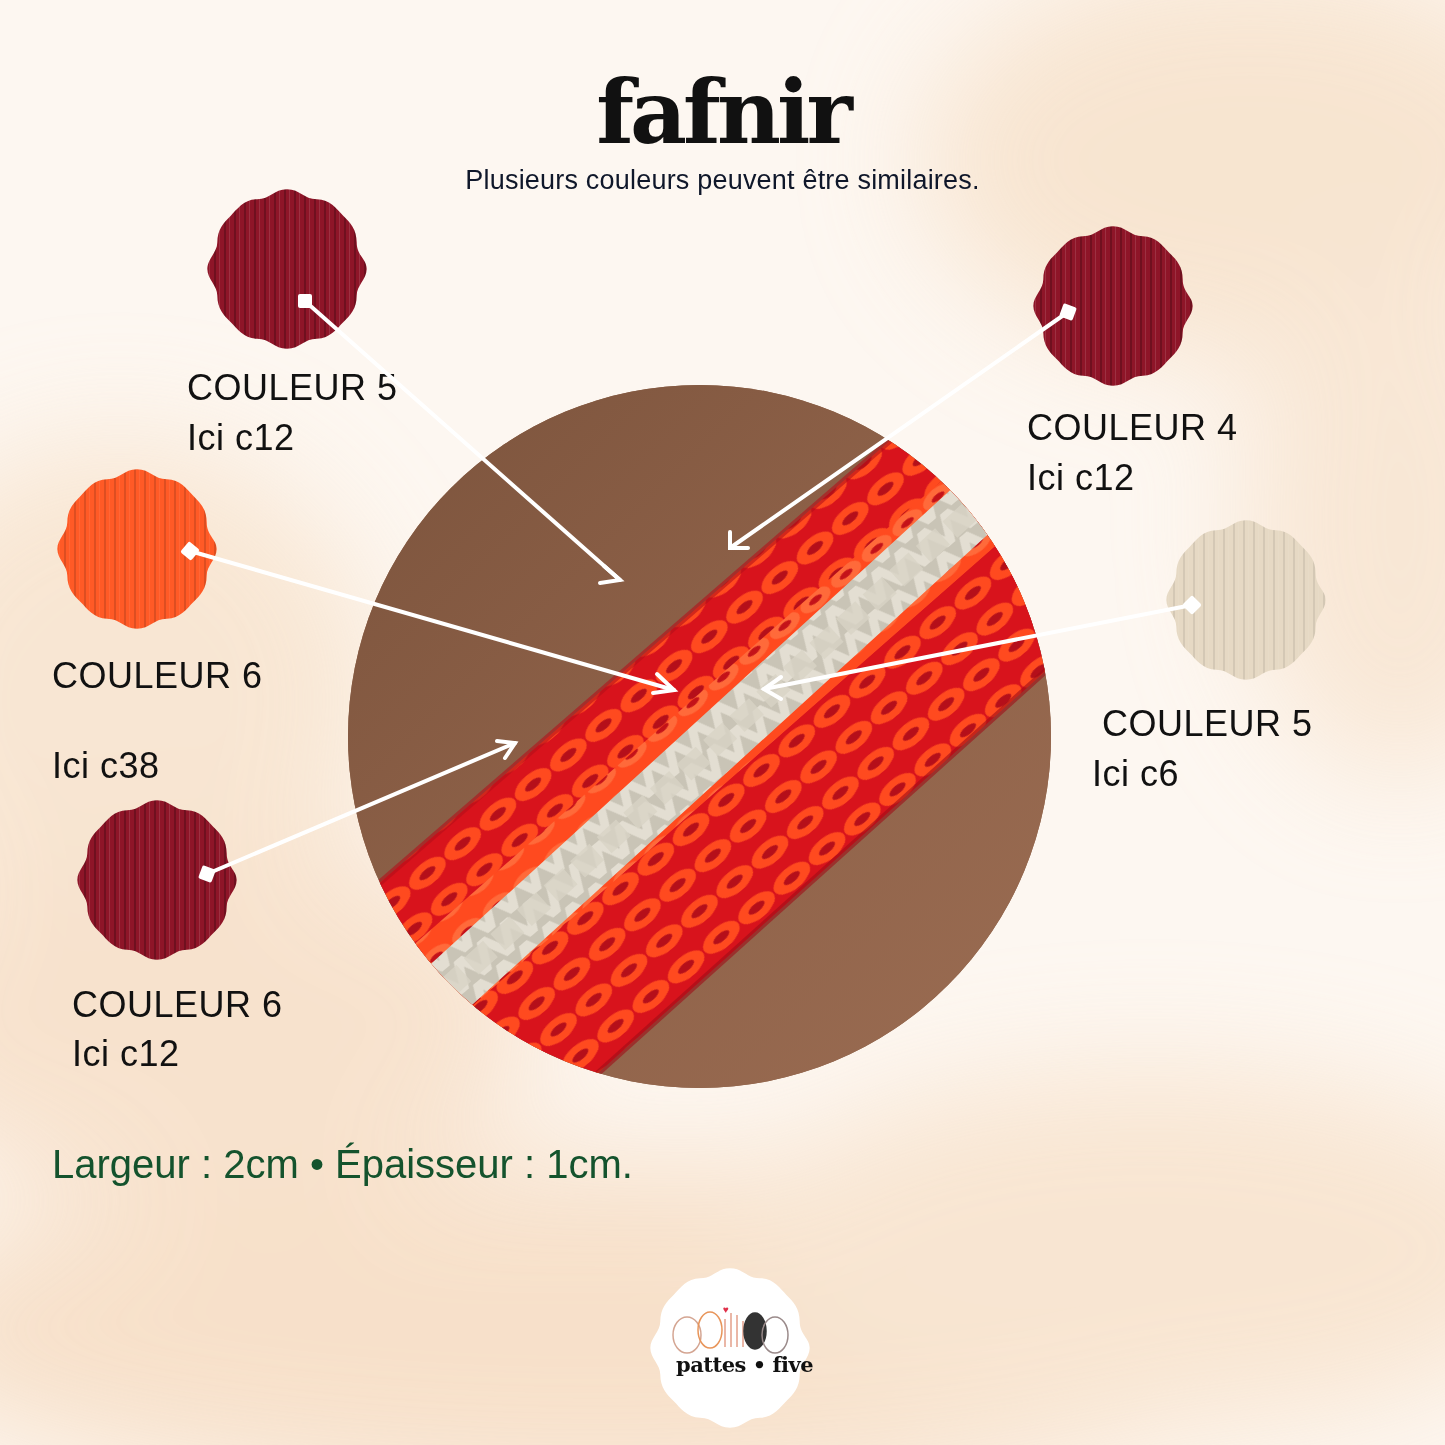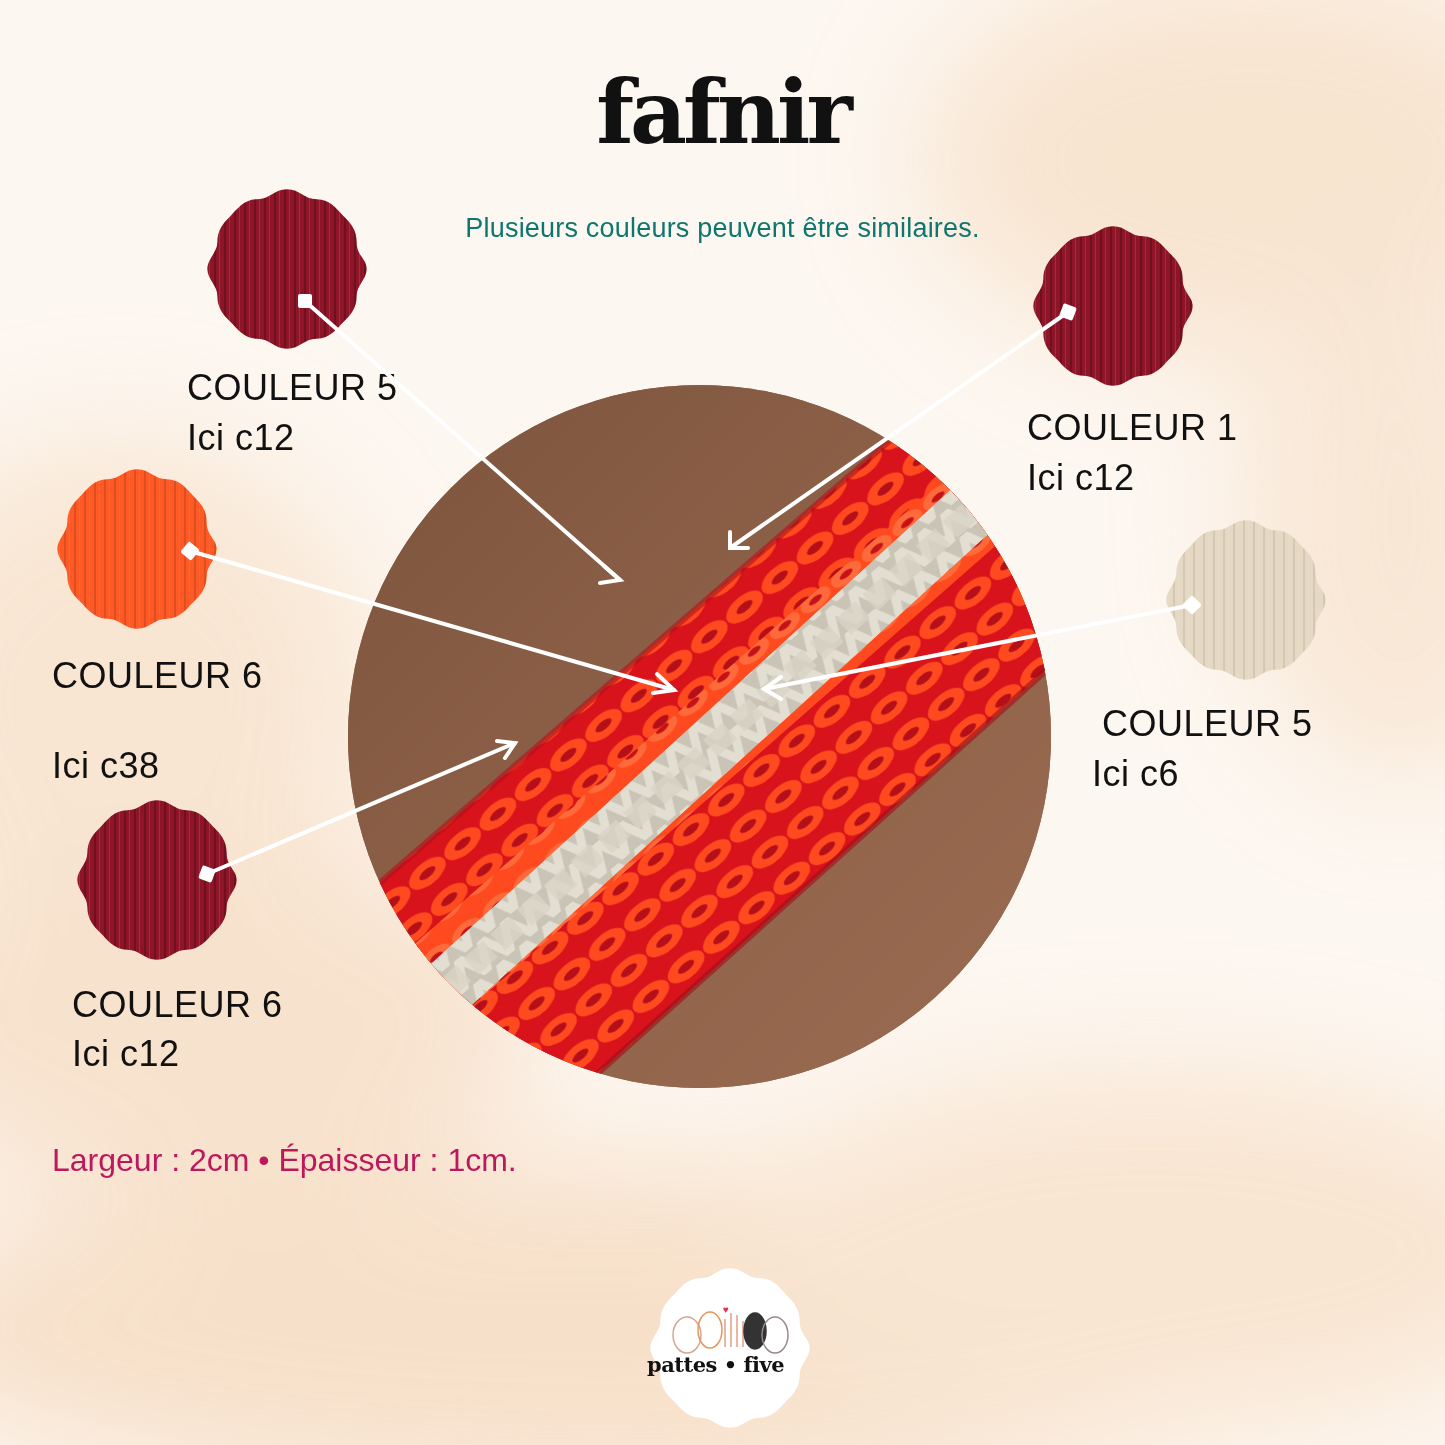--- a/index.html
+++ b/index.html
@@ -10,38 +10,38 @@
       color: #1a1a1a;
     }
     .bg-wash { position: absolute; inset: 0; pointer-events: none; }
     .title {
       position: absolute; left: 0; width: 1445px; top: 68px; text-align: center;
       font-family: "DejaVu Serif", serif; font-weight: bold; font-size: 88px;
       letter-spacing: -4px; color: #111; line-height: 1;
     }
     .subtitle {
       position: absolute; left: 0; width: 1445px; top: 165px; text-align: center;
-      font-size: 27px; font-weight: 300; color: #0f766e; letter-spacing: 0.2px; margin-top: 48px;
+      font-size: 27px; font-weight: 300; color: #0f172a; letter-spacing: 0.2px;
     }
     .photo {
       position: absolute; left: 348px; top: 385px; width: 703px; height: 703px;
       border-radius: 50%; overflow: hidden; background: #8a5e45;
     }
     .swatch { position: absolute; width: 166px; height: 166px; }
     .label-title, .label-ref {
       position: absolute; font-size: 36px; font-weight: 300; color: #111;
       letter-spacing: 0.5px; line-height: 1; white-space: nowrap;
     }
     .dims {
-      position: absolute; left: 52px; top: 1142px; font-size: 32px; font-weight: 300;
-      color: #be185d; white-space: nowrap;
+      position: absolute; left: 52px; top: 1142px; font-size: 40px; font-weight: 300;
+      color: #14532d; white-space: nowrap;
     }
     .logo { position: absolute; left: 647px; top: 1265px; width: 166px; height: 166px; }
     .logo-text {
-      position: absolute; left: 0; width: 166px; top: 87px; text-align: left;
+      position: absolute; left: 0; width: 166px; top: 87px; text-align: right;
       font-family: "DejaVu Serif", serif; font-weight: bold; font-size: 21px;
       color: #111; letter-spacing: -0.5px;
     }
     .arrows { position: absolute; inset: 0; pointer-events: none; }
   </style>
 </head>
 <body>
 
 <svg class="bg-wash" width="1445" height="1445" viewBox="0 0 1445 1445">
   <defs>
@@ -140,21 +140,21 @@
 </svg>
 <div class="label-title" style="left:72px;top:987px">COULEUR 6</div>
 <div class="label-ref" style="left:72px;top:1036px">Ici c12</div>
 
 <svg class="swatch" style="left:1030px;top:223px" viewBox="0 0 166 166">
   <g clip-path="url(#scallop)">
     <rect width="166" height="166" fill="#8e1528"></rect>
     <rect width="166" height="166" fill="url(#cordStripes)"></rect>
   </g>
 </svg>
-<div class="label-title" style="left:1027px;top:410px">COULEUR 1</div>
+<div class="label-title" style="left:1027px;top:410px">COULEUR 4</div>
 <div class="label-ref" style="left:1027px;top:460px">Ici c12</div>
 
 <svg class="swatch" style="left:1163px;top:517px" viewBox="0 0 166 166">
   <g clip-path="url(#scallop)">
     <rect width="166" height="166" fill="#e6d9c4"></rect>
     <rect width="166" height="166" fill="url(#cordStripes)" opacity="0.35"></rect>
   </g>
 </svg>
 <div class="label-title" style="left:1102px;top:706px">COULEUR 5</div>
 <div class="label-ref" style="left:1092px;top:756px">Ici c6</div>

